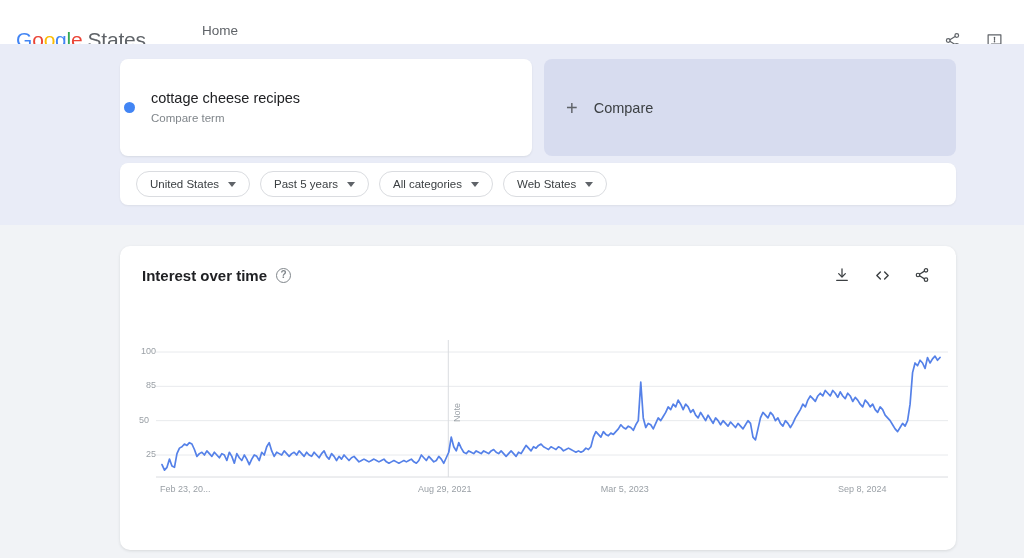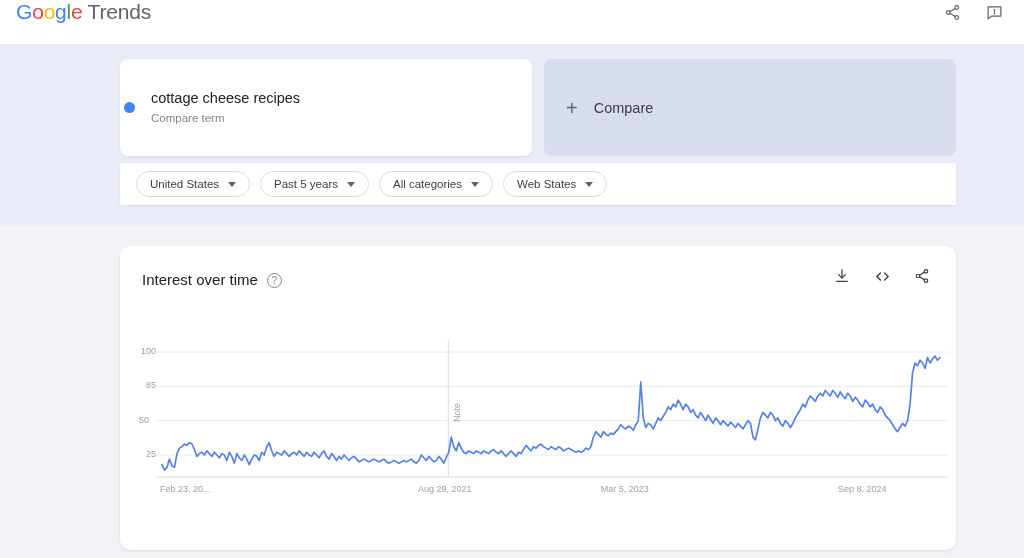--- a/index.html
+++ b/index.html
@@ -10,21 +10,21 @@
     overflow: hidden;
     font-family: "Liberation Sans", sans-serif;
     background: #f1f3f6;
   }
   .page { position: relative; width: 1024px; height: 558px; }
 
   
   .topbar {
     position: absolute; top: 0; left: 0; width: 1024px; height: 52px;
     background: #ffffff;
-    display: flex; align-items: flex-start;
+    display: flex; align-items: flex-end;
   }
   .brand {
     margin-left: 16px; font-size: 21px; letter-spacing: -0.2px;
     display: flex; align-items: baseline; white-space: nowrap;
   }
   .brand .g1 { color: #4285f4; }
   .brand .o1 { color: #ea4335; }
   .brand .o2 { color: #fbbc05; }
   .brand .g2 { color: #4285f4; }
   .brand .l  { color: #34a853; }
@@ -87,21 +87,21 @@
   }
   .plus-glyph {
     font-size: 20px; color: #5f6368; line-height: 1;
     margin-right: 16px; font-weight: 300;
   }
   .compare-label { font-size: 14.5px; color: #3c4043; }
 
   
   .filterbar {
     position: absolute; top: 163px; left: 120px; width: 836px; height: 42px;
-    background: #fff; border-radius: 0;
+    background: #fff; border-radius: 8px;
     display: flex; align-items: center; padding-left: 16px; gap: 10px;
     box-shadow: 0 1px 2px rgba(60,64,67,0.08);
   }
   .chip {
     height: 26px; border: 1px solid #dadce0; border-radius: 14px;
     display: flex; align-items: center; padding: 0 13px;
     font-size: 11.5px; color: #3c4043; cursor: pointer; background: #fff;
     white-space: nowrap;
   }
   .chip .caret {
@@ -111,21 +111,21 @@
   }
 
   
   .chart-card {
     position: absolute; top: 246px; left: 120px; width: 836px; height: 304px;
     background: #fff; border-radius: 10px;
     box-shadow: 0 1px 3px rgba(60,64,67,0.14);
   }
   .chart-head {
     position: absolute; top: 16px; left: 22px; right: 22px; height: 26px;
-    display: flex; align-items: flex-end;
+    display: flex; align-items: center; font-weight: bold;
   }
   .chart-title { font-size: 15px; color: #202124; }
   .help-icon {
     width: 15px; height: 15px; margin-left: 9px; border-radius: 50%;
     border: 1.3px solid #80868b; color: #80868b;
     font-size: 10px; line-height: 12px; text-align: center;
     cursor: pointer; display: inline-flex; align-items: center;
     justify-content: center;
   }
   .chart-head-actions { margin-left: auto; display: flex; align-items: center; gap: 16px; }
@@ -145,24 +145,27 @@
   }
 </style>
 </head>
 <body>
 
 <div class="page">
 
   <div class="topbar">
     <div class="brand">
       <span><span class="g1">G</span><span class="o1">o</span><span class="o2">o</span><span class="g2">g</span><span class="l">l</span><span class="e">e</span></span>
-      <span class="word">Trends</span>
+      <span class="word">States</span>
     </div>
 
     <div class="navlinks">
+      <div class="navlink">
+        <span>Home</span>
+      </div>
     </div>
 
     <div class="topbar-right">
       <div class="icon-btn">
         <svg width="17" height="17" viewBox="0 0 24 24" fill="none" stroke="#5f6368" stroke-width="1.7" stroke-linecap="round" stroke-linejoin="round">
           <circle cx="18" cy="5" r="2.6"></circle>
           <circle cx="6" cy="12" r="2.6"></circle>
           <circle cx="18" cy="19" r="2.6"></circle>
           <line x1="8.3" y1="10.8" x2="15.7" y2="6.2"></line>
           <line x1="8.3" y1="13.2" x2="15.7" y2="17.8"></line>

